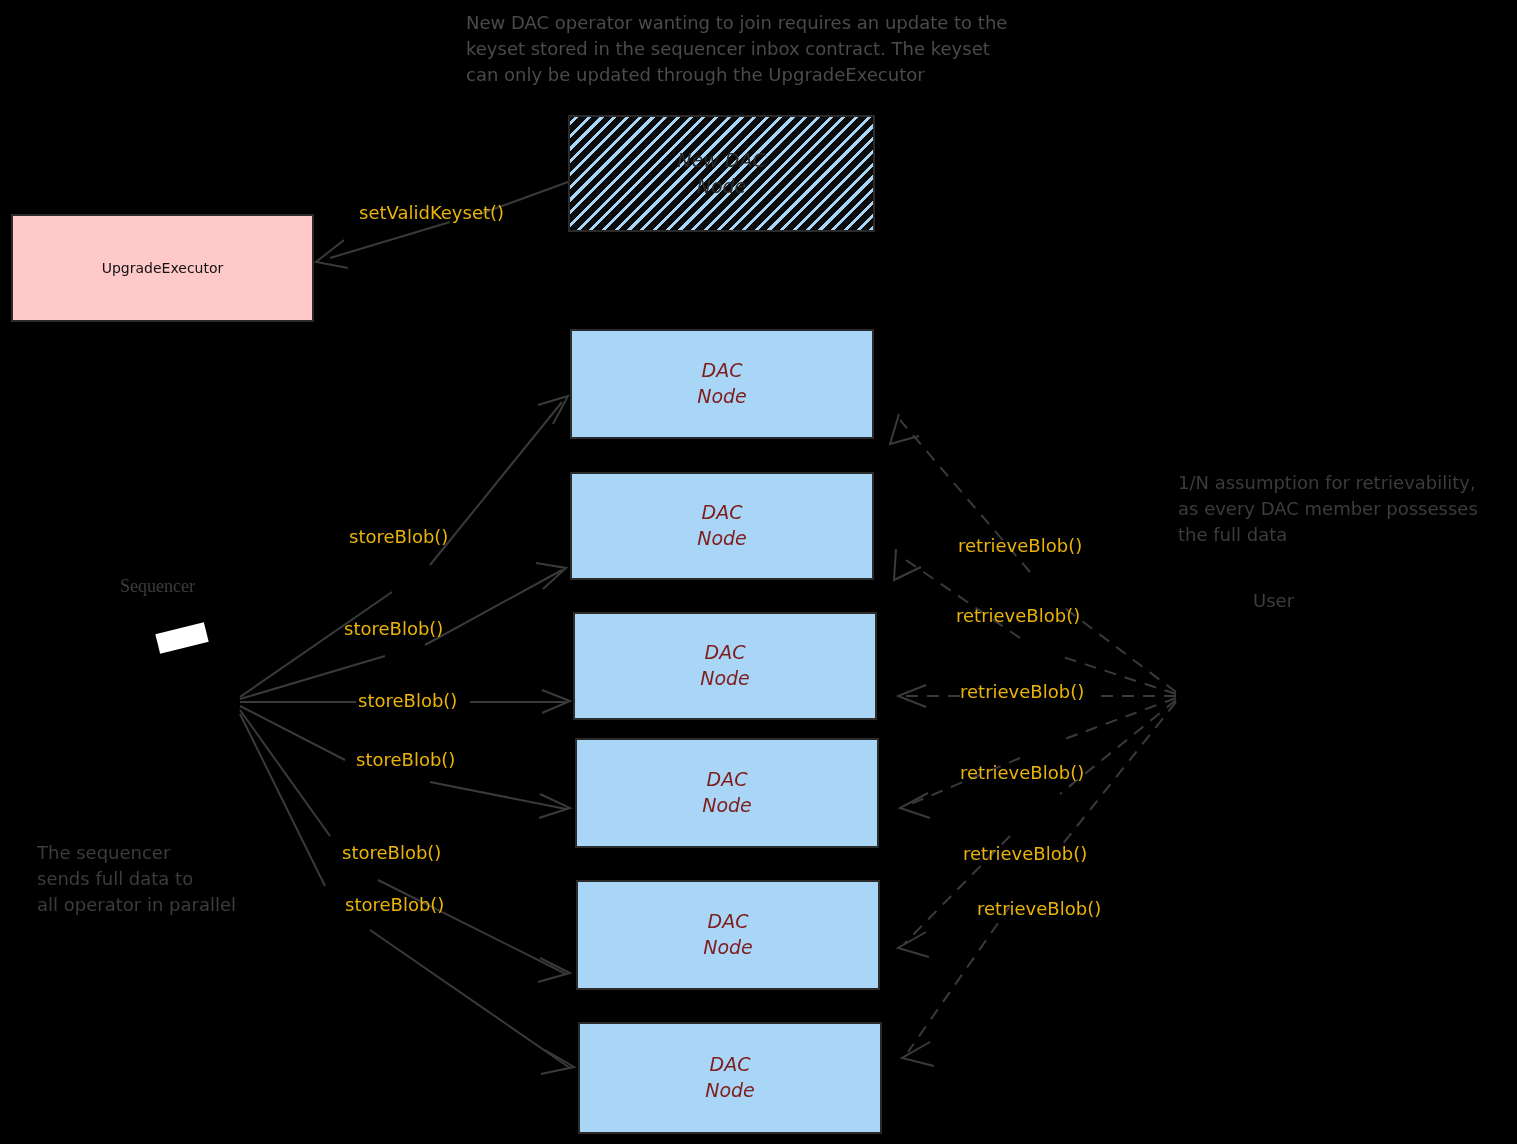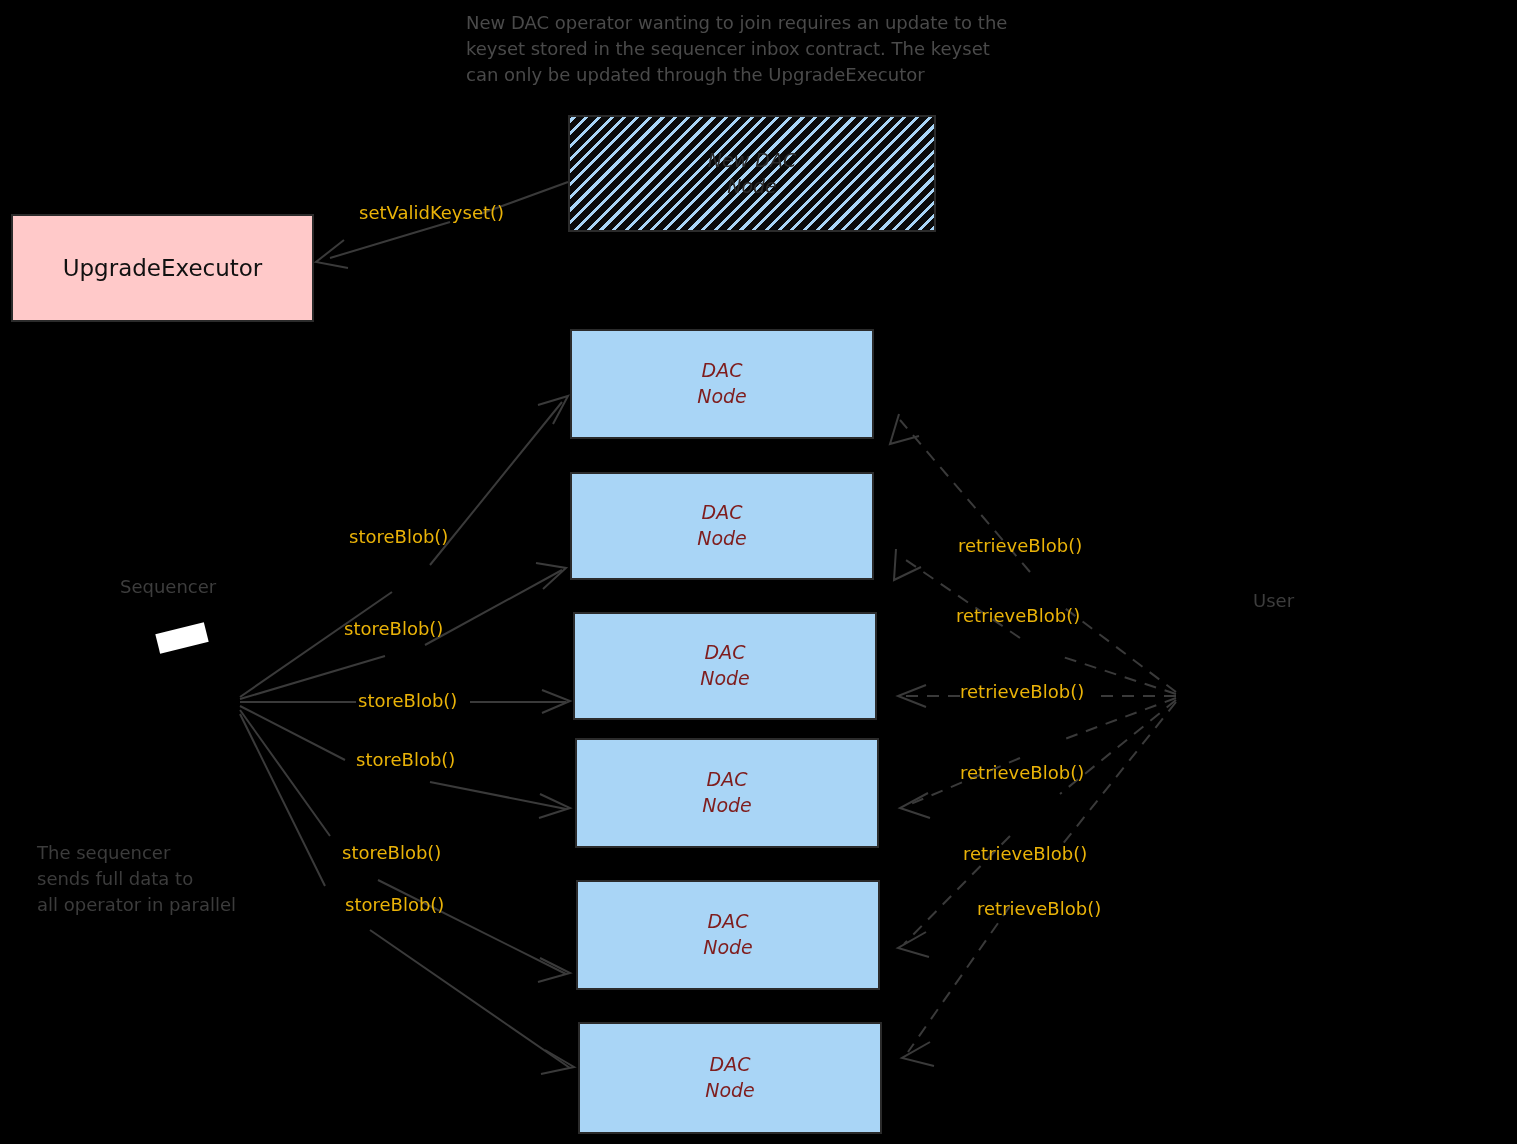--- a/index.html
+++ b/index.html
@@ -48,21 +48,21 @@
   .exec-box {
     position: absolute;
     background: #ffc9c9;
     border: 2px solid #2b2b2b;
     box-sizing: border-box;
     display: flex;
     align-items: center;
     justify-content: center;
     color: #111111;
     font-family: "DejaVu Sans", sans-serif;
-    font-size: 23px;
+    font-size: 14px;
   }
   .hatch-box {
     position: absolute;
     border: 2px solid #2b2b2b;
     box-sizing: border-box;
     display: flex;
     flex-direction: column;
     align-items: center;
     justify-content: center;
     font-family: "DejaVu Sans", sans-serif;
@@ -191,21 +191,21 @@
     <g>
       <path class="dashed-edge" d="M1176 702 L1058 850 M1010 906 L908 1052"></path>
       <path class="arrowhead" d="M930 1042 L902 1058 L934 1066"></path>
     </g>
   </svg>
 
   <div class="note top" style="left:466px; top:10px; width:630px;">New DAC operator wanting to join requires an update to the
 keyset stored in the sequencer inbox contract. The keyset
 can only be updated through the UpgradeExecutor</div>
 
-  <div class="hatch-box" style="left:568px; top:115px; width:368px; height:117px;">
+  <div class="hatch-box" style="left:568px; top:115px; width:307px; height:117px;">
     <span class="l1">New DAC</span>
     <span class="l2">Node</span>
   </div>
 
   <div class="exec-box" style="left:11px; top:214px; width:303px; height:108px;">
     <span>UpgradeExecutor</span>
   </div>
 
   <div class="edge-label" style="left:359px; top:202px;">setValidKeyset()</div>
 
@@ -232,37 +232,40 @@
   <div class="node-box" style="left:576px; top:880px; width:304px; height:110px;">
     <span class="l1">DAC</span>
     <span class="l2">Node</span>
   </div>
 
   <div class="node-box" style="left:578px; top:1022px; width:304px; height:112px;">
     <span class="l1">DAC</span>
     <span class="l2">Node</span>
   </div>
 
-  <div class="plain-label" style="left:120px; top:576px;">Sequencer</div>
+  <div class="plain-label" style="left:120px; top:576px;font-family:Liberation Serif, serif;">Sequencer</div>
   <div class="seq-mark" style="left:157px; top:628px; width:50px; height:20px;"></div>
 
   <div class="plain-label" style="left:1253px; top:590px;">User</div>
 
   <div class="edge-label" style="left:349px; top:526px;">storeBlob()</div>
   <div class="edge-label" style="left:344px; top:618px;">storeBlob()</div>
   <div class="edge-label" style="left:358px; top:690px;">storeBlob()</div>
   <div class="edge-label" style="left:356px; top:749px;">storeBlob()</div>
   <div class="edge-label" style="left:342px; top:842px;">storeBlob()</div>
   <div class="edge-label" style="left:345px; top:894px;">storeBlob()</div>
 
   <div class="edge-label" style="left:958px; top:535px;">retrieveBlob()</div>
   <div class="edge-label" style="left:956px; top:605px;">retrieveBlob()</div>
   <div class="edge-label" style="left:960px; top:681px;">retrieveBlob()</div>
   <div class="edge-label" style="left:960px; top:762px;">retrieveBlob()</div>
   <div class="edge-label" style="left:963px; top:843px;">retrieveBlob()</div>
   <div class="edge-label" style="left:977px; top:898px;">retrieveBlob()</div>
 
+  <div class="note" style="left:1178px; top:470px; width:330px;">1/N assumption for retrievability,
+as every DAC member possesses
+the full data</div>
 
   <div class="note" style="left:37px; top:840px; width:260px;">The sequencer
 sends full data to
 all operator in parallel</div>
 
 </div>
 
 </body></html>

